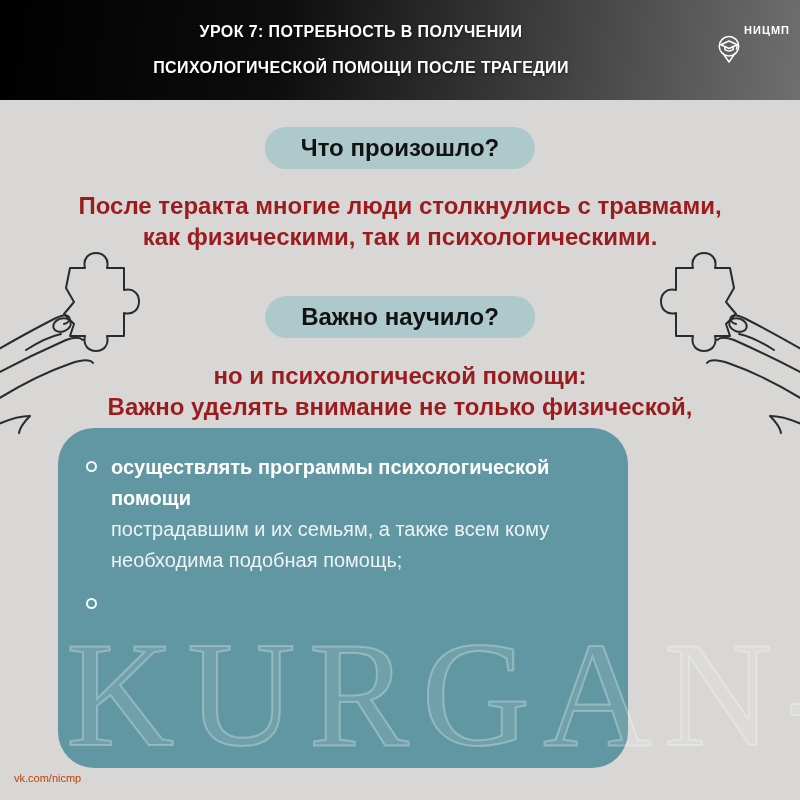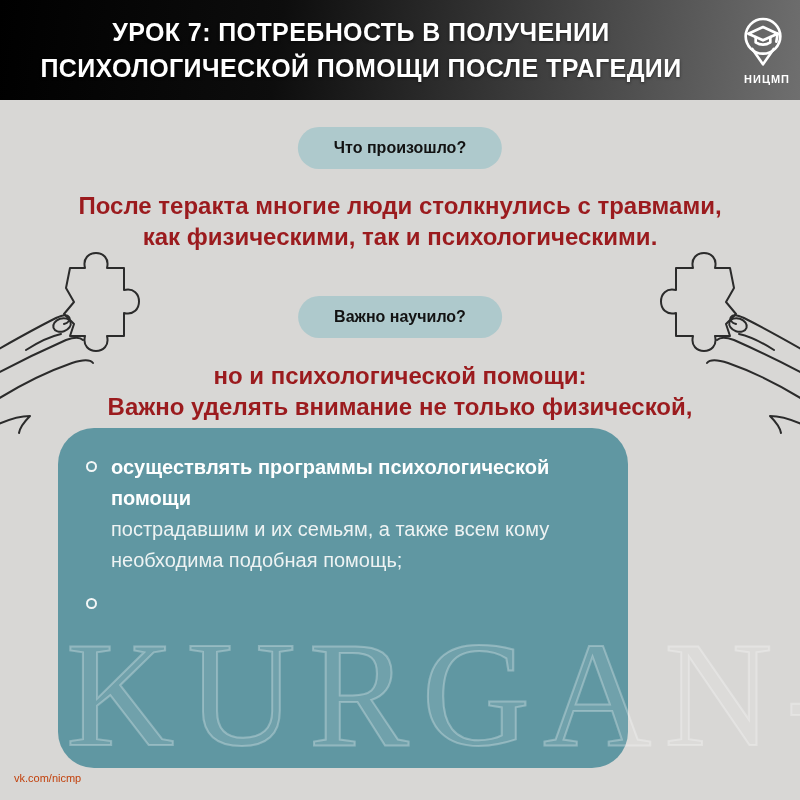--- a/index.html
+++ b/index.html
@@ -19,44 +19,44 @@
     width: 800px; height: 100px;
     background: linear-gradient(98deg, #000000 0%, #0d0d0d 35%, #6f6f6f 100%);
     display: flex; align-items: center;
   }
   .header-title {
     flex: 1;
     padding-left: 14px; padding-right: 6px;
     text-align: center;
     color: #ffffff;
     font-weight: bold;
-    font-size: 25px;
+    font-size: 16px;
     line-height: 36px;
     letter-spacing: 0.4px;
     text-shadow: 0 1px 3px rgba(0,0,0,0.55);
   }
   .logo {
     width: 86px;
-    display: flex; flex-direction: column; align-items: flex-end;
+    display: flex; align-items: flex-start;
     padding-right: 10px;
   }
   .logo-label {
     color: #ffffff; font-size: 11px; font-weight: bold;
     letter-spacing: 1px; margin-top: 2px;
   }
 
   
   .pill {
     position: absolute; left: 50%;
     transform: translateX(-50%);
     background: #aec9cc;
     border-radius: 22px;
     padding: 0 36px;
     height: 42px; line-height: 42px;
-    font-size: 16px; font-weight: bold;
+    font-size: 24px; font-weight: bold;
     color: #121212;
     white-space: nowrap;
   }
   .pill-1 { top: 127px; }
   .pill-2 { top: 296px; }
 
   
   .red-text {
     position: absolute; left: 0; width: 800px;
     text-align: center;

